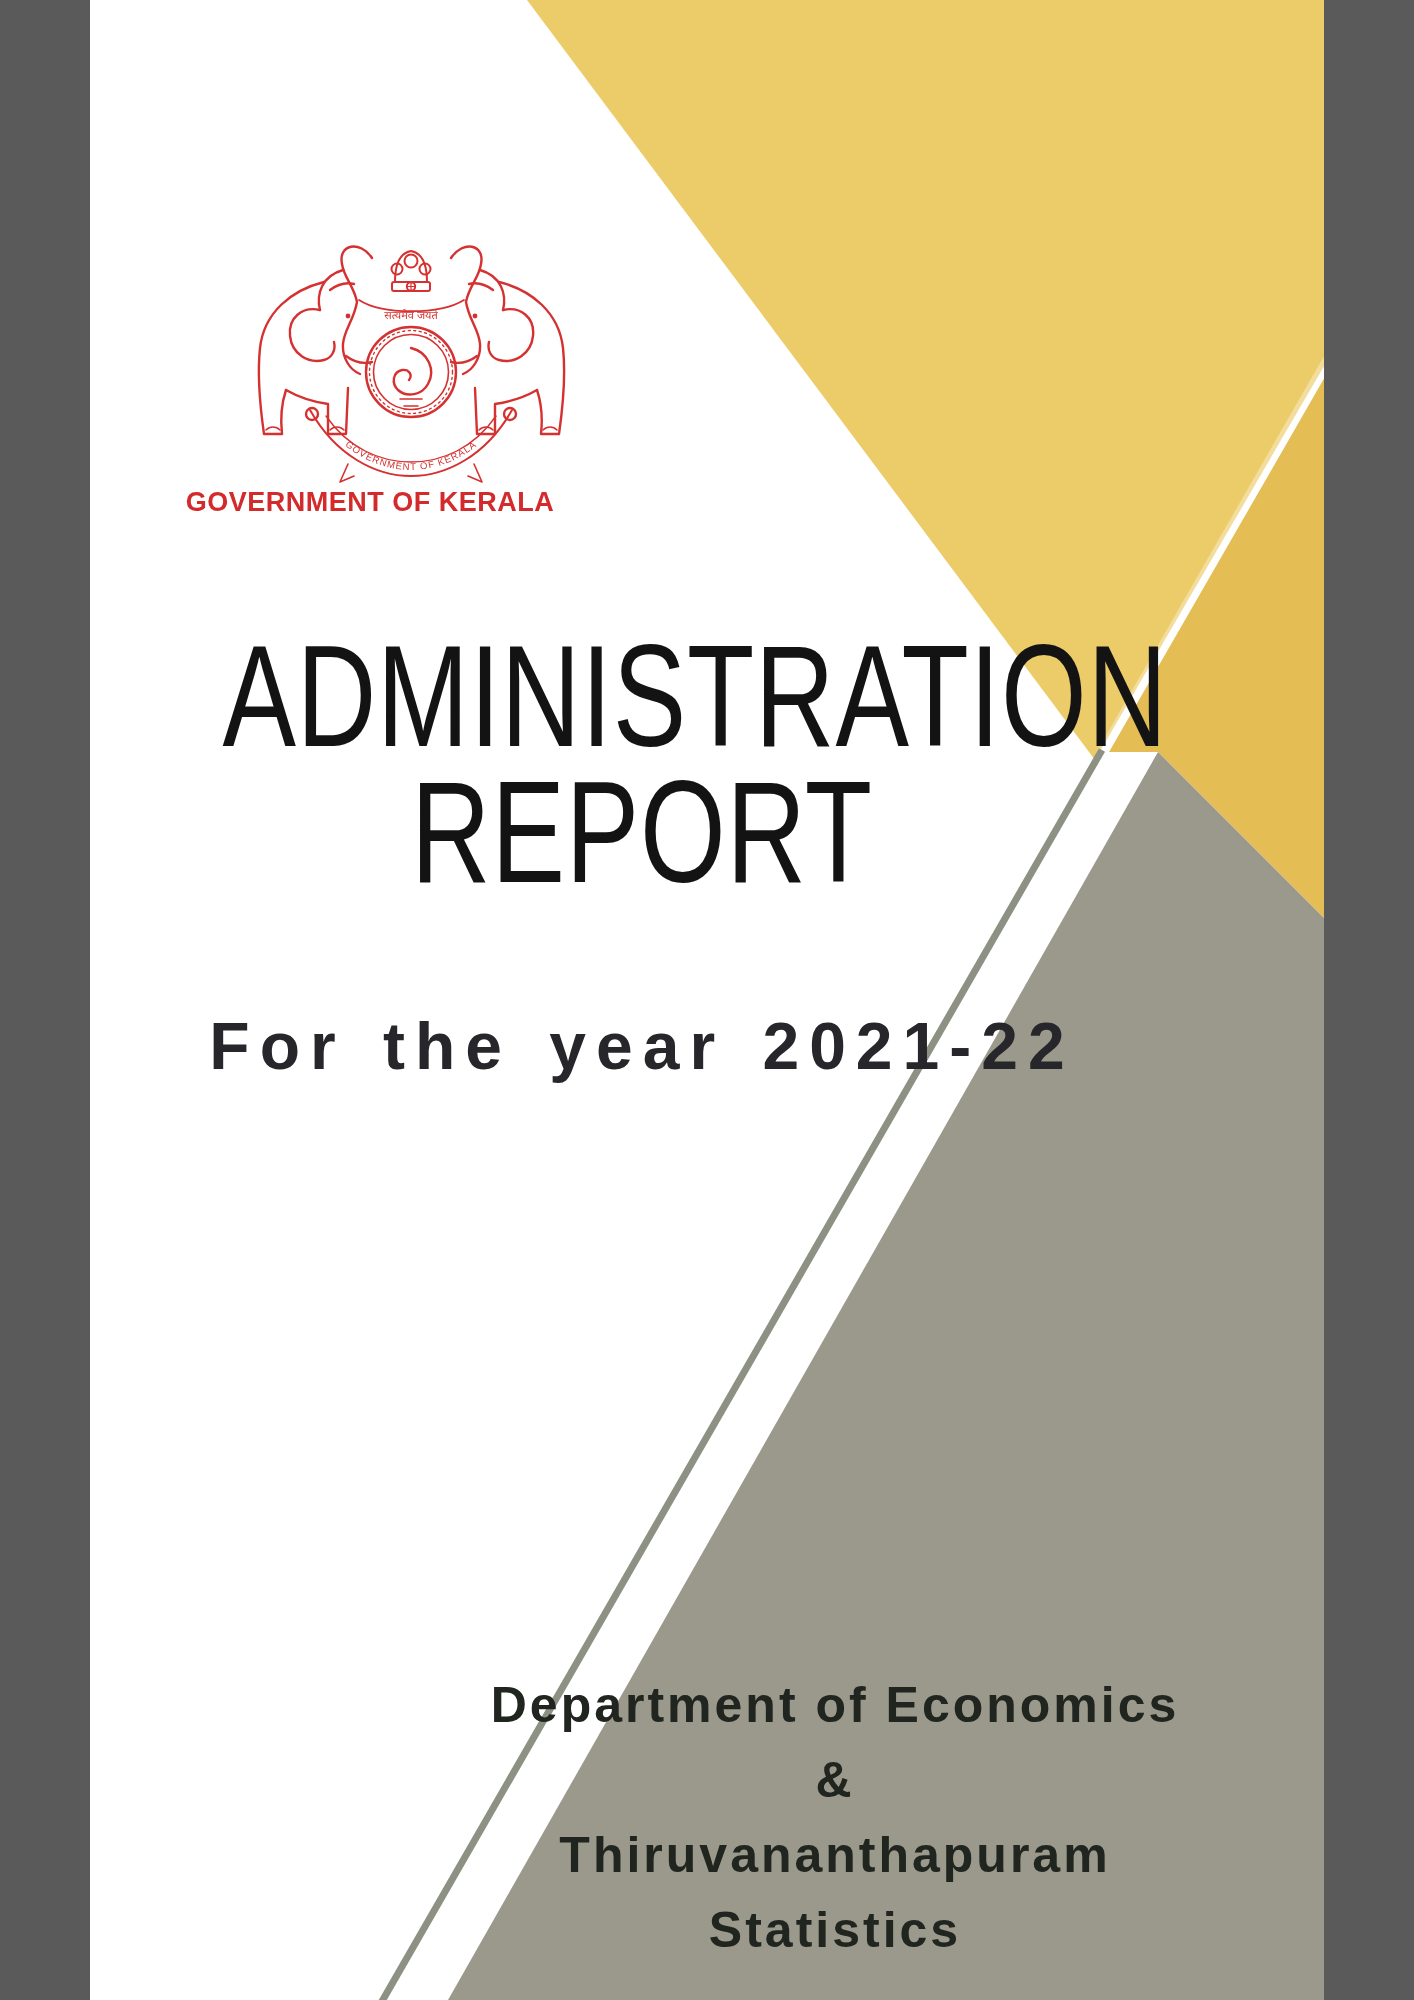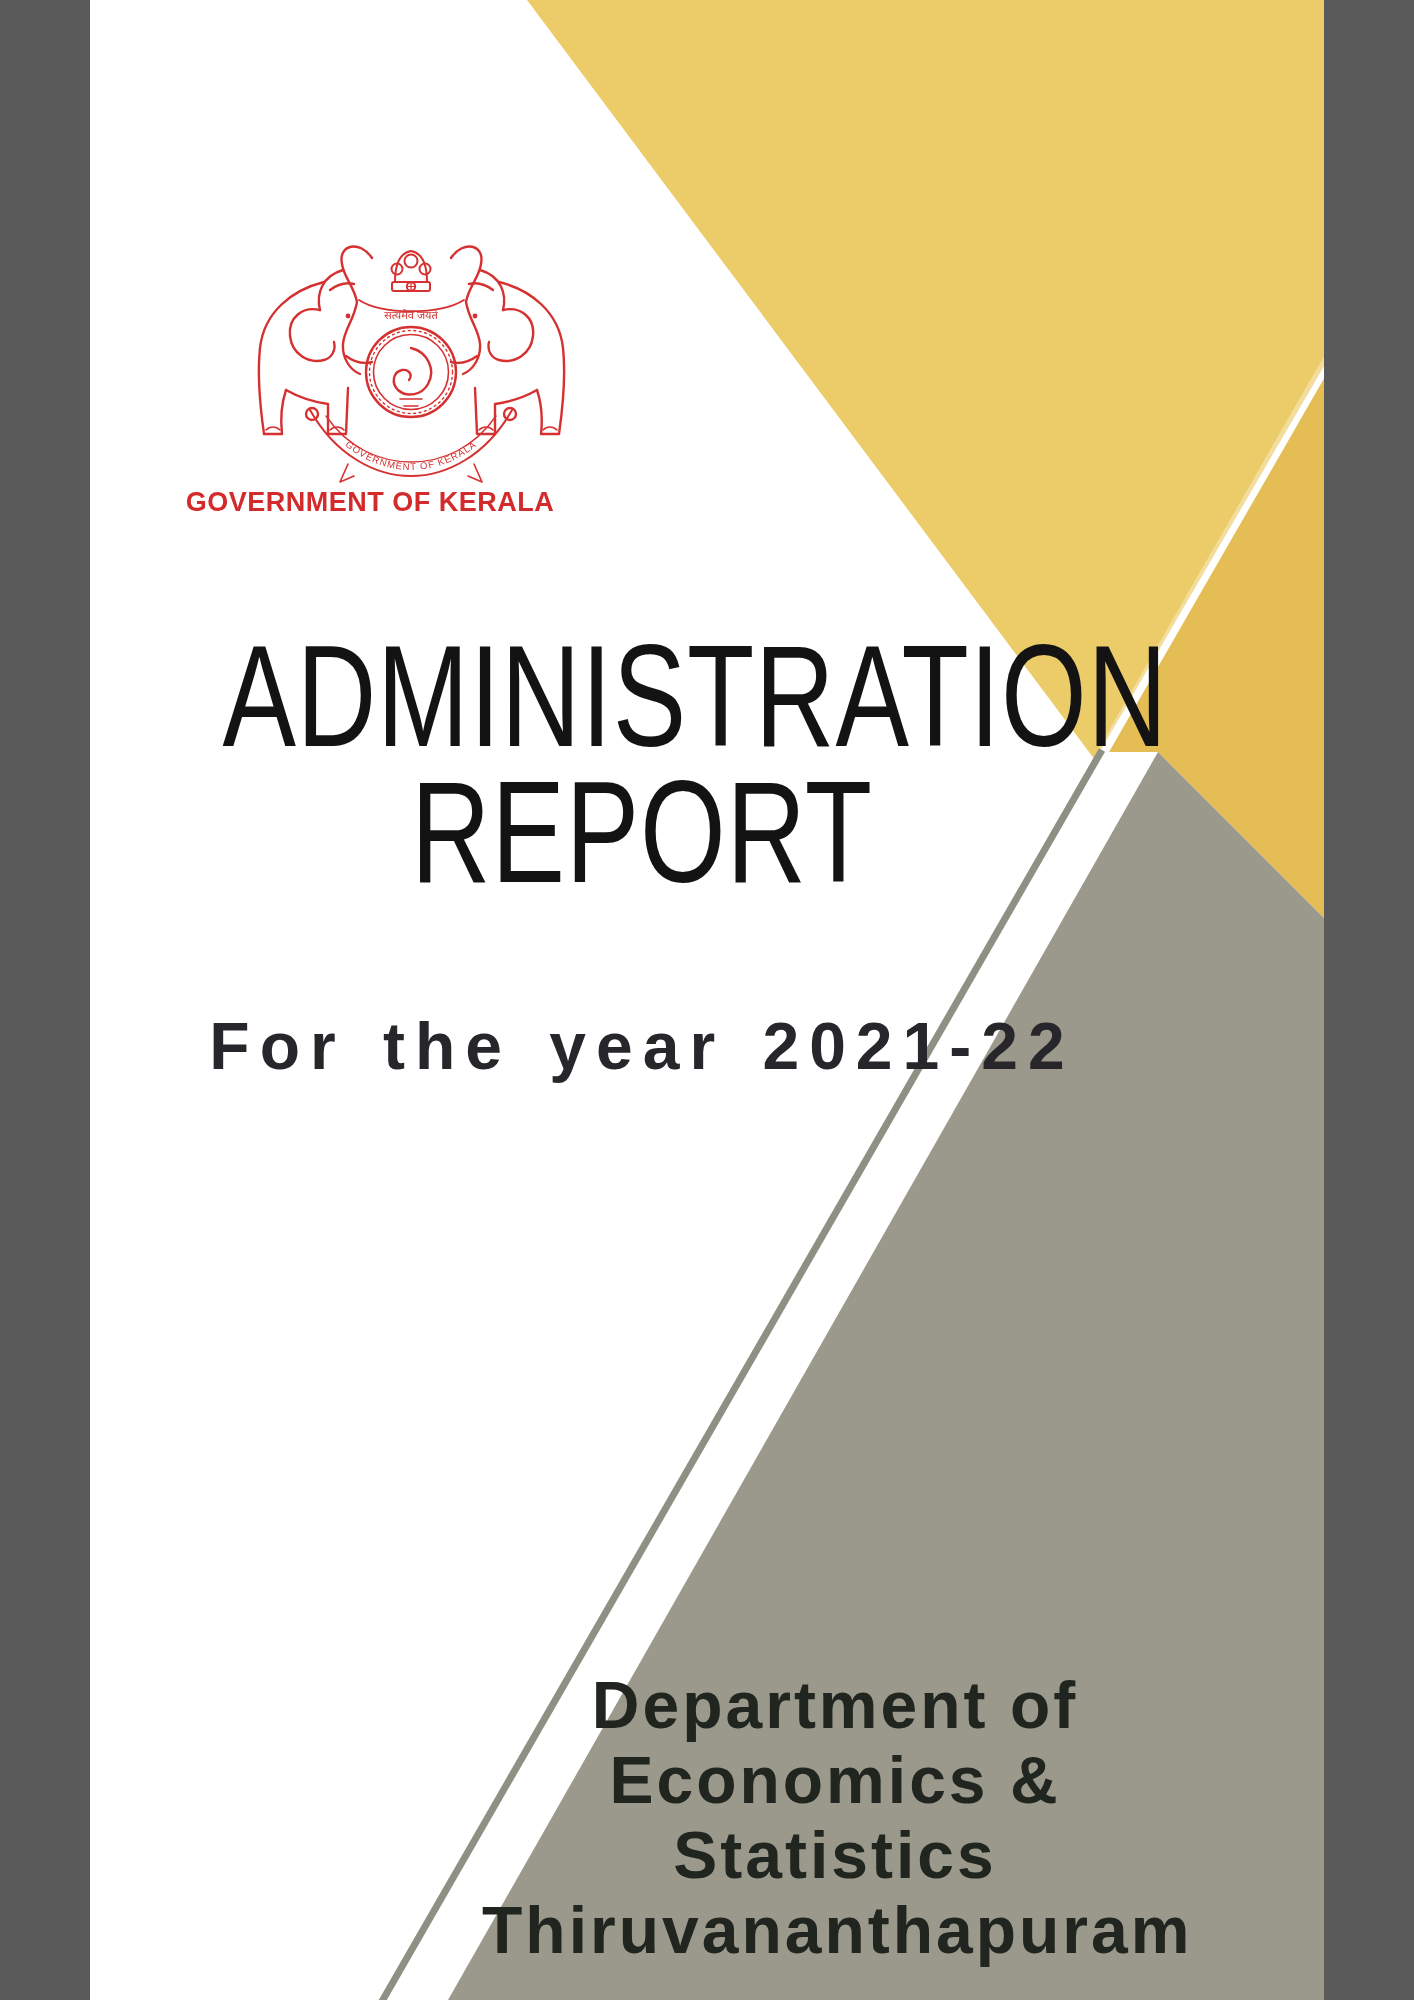--- a/index.html
+++ b/index.html
@@ -43,21 +43,21 @@
     transform:scaleX(0.76); transform-origin:50% 0;
     white-space:nowrap;
   }
   .subtitle{
     position:absolute; left:0; top:1008px; width:1104px; text-align:center;
     font-size:66px; font-weight:bold; letter-spacing:10px; word-spacing:9px;
     color:var(--subtitle-ink,#26262b); white-space:nowrap;
   }
   .footer-block{
     position:absolute; left:392px; top:1668px; width:706px; text-align:center;
-    font-size:66px; line-height:75px; font-weight:bold; letter-spacing:3px;
+    font-size:50px; line-height:75px; font-weight:bold; letter-spacing:3px;
     color:var(--footer-ink,#20251f);
   }
   .footer-line{display:block;}
 </style>
 </head>
 <body>
 
 <div class="page">
 
   <div class="shape tri-yellow-dark"></div>
@@ -135,17 +135,17 @@
 
   <div class="title-block">
     <span class="title-line">ADMINISTRATION</span>
     <span class="title-line">REPORT</span>
   </div>
 
   <div class="subtitle">For the year 2021-22</div>
 
   <div class="footer-block">
     <span class="footer-line">Department of Economics &amp;</span>
+    <span class="footer-line">Thiruvananthapuram</span>
     <span class="footer-line">Statistics</span>
-    <span class="footer-line">Thiruvananthapuram</span>
   </div>
 
 </div>
 
 </body></html>

